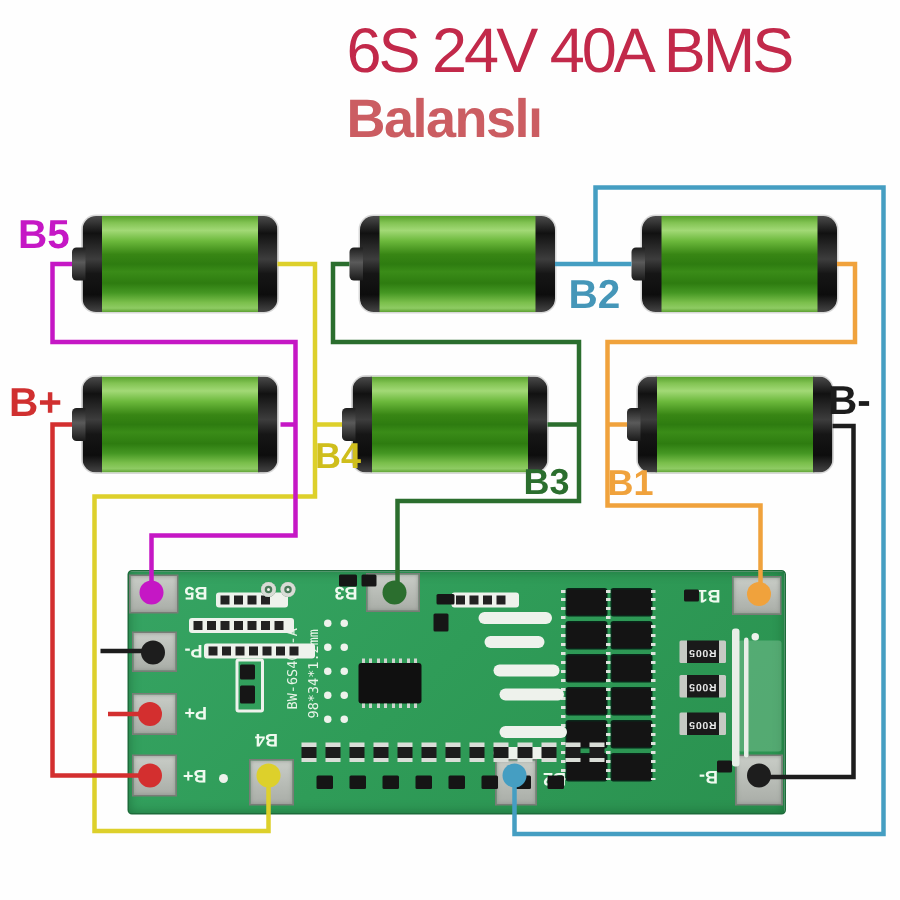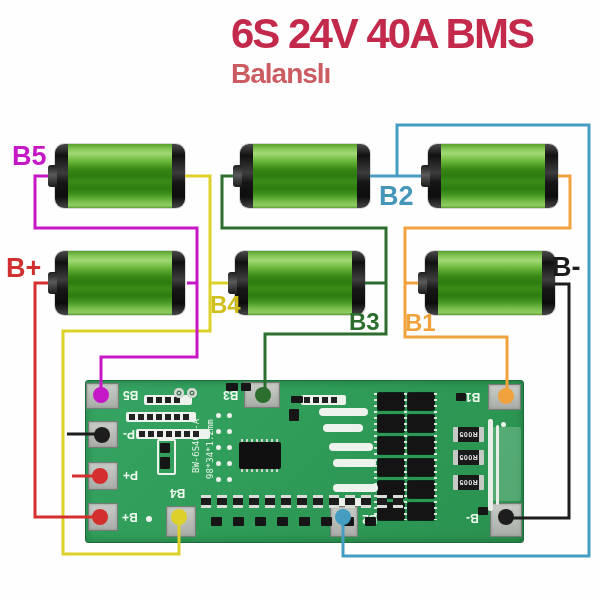--- a/index.html
+++ b/index.html
@@ -1,21 +1,21 @@
 <!DOCTYPE html>
 <html><head>
 <meta charset="utf-8">
 <style>
   html,body{margin:0;padding:0;}
   body{font-family:"Liberation Sans", sans-serif; background:#ffffff;}
   #stage{position:relative;width:600px;height:600px;background:#fefefe;overflow:hidden;}
 
   
-  .title-line1{position:absolute;left:231px;top:10px;font-size:42px;font-weight:700;letter-spacing:-2px;white-space:nowrap;}
-  .title-line2{position:absolute;left:231px;top:58px;font-size:28px;font-weight:800;letter-spacing:-1px;white-space:nowrap;}
+  .title-line1{position:absolute;left:231px;top:10px;font-size:42px;font-weight:400;letter-spacing:-2px;white-space:nowrap;}
+  .title-line2{position:absolute;left:231px;top:58px;font-size:36px;font-weight:800;letter-spacing:-1px;white-space:nowrap;}
 
   
   .cell{position:absolute;width:130px;height:64px;border-radius:9px;overflow:visible;}
   .cell .shell{position:absolute;inset:0;border-radius:9px;overflow:hidden;box-shadow:0 0 0 1px rgba(0,0,0,.15);}
   .cell .body{position:absolute;left:12px;right:12px;top:0;bottom:0;
     background:linear-gradient(180deg,#57a12c 0%,#82c353 7%,#a2d976 15%,#6cb93c 26%,#388614 40%,#2e7c10 50%,#3a8c18 58%,#2e7c10 70%,#459723 80%,#7abf4b 90%,#8ecb63 96%,#5da133 100%);}
   .cell .cap{position:absolute;top:0;bottom:0;width:13px;
     background:linear-gradient(180deg,#4b4b4b 0%,#111 18%,#3d3d3d 45%,#161616 60%,#0d0d0d 82%,#454545 100%);}
   .cell .cap.left{left:0;}
   .cell .cap.right{right:0;}

